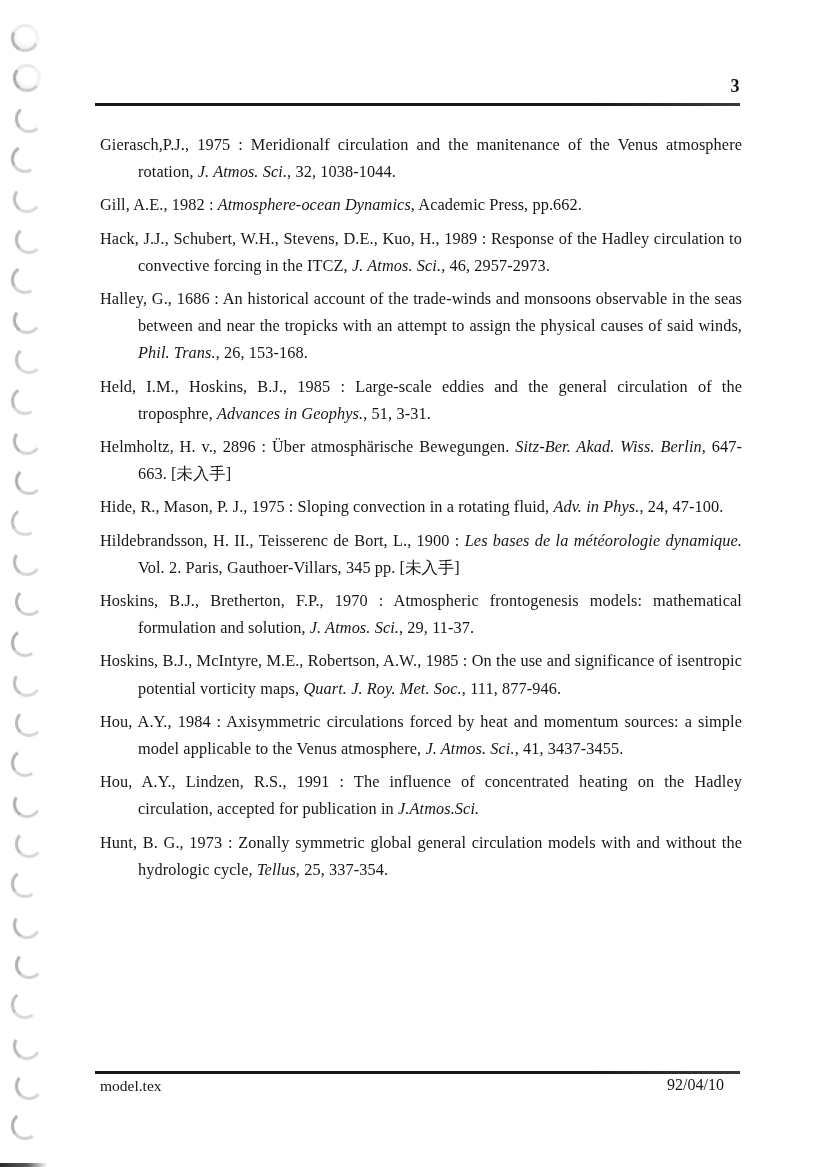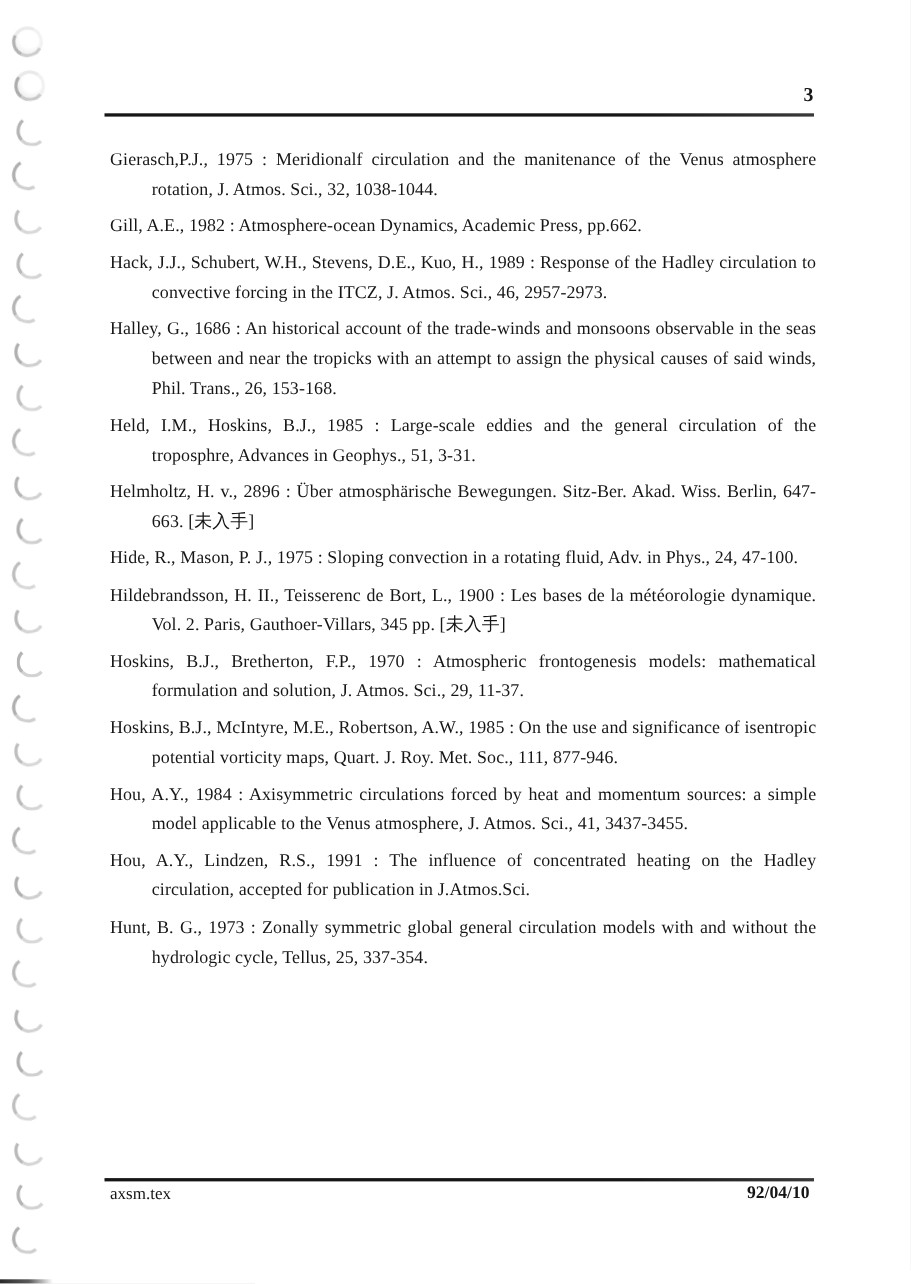--- a/index.html
+++ b/index.html
@@ -54,32 +54,32 @@
   }
   .ref {
     margin: 0 0 6px 0;
     padding-left: 38px;
     text-indent: -38px;
     font-size: 16.3px;
     line-height: 27.2px;
     text-align: justify;
     letter-spacing: 0.1px;
   }
-  .ref .it { }
+  .ref .it { font-style: italic; }
   .ref .bd { font-weight: normal; }
 
   .footer-left {
     position: absolute;
     left: 100px; top: 1077px;
     font-size: 15.5px;
   }
   .footer-right {
     position: absolute;
-    right: 92px; top: 1076px;
-    font-size: 16px; font-weight: bold; margin-left: 16px;
+    right: 104px; top: 1076px;
+    font-size: 16px; font-weight: normal; margin-left: 16px;
   }
 
   .corner-smudge {
     position: absolute;
     left: 0; bottom: 0;
     width: 48px; height: 4px;
     background: linear-gradient(to right, #2b2b2b, #5a5a5a 55%, rgba(90,90,90,0));
     filter: blur(0.4px);
   }
 </style>
@@ -131,17 +131,17 @@
       <p class="ref"><span>Hide, R., Mason, P. J., 1975 : Sloping convection in a rotating fluid, </span><span class="it">Adv. in Phys.</span><span>, </span><span class="bd">24</span><span>, 47-100.</span></p>
       <p class="ref"><span>Hildebrandsson, H. II., Teisserenc de Bort, L., 1900 : </span><span class="it">Les bases de la météorologie dynamique.</span><span> Vol. </span><span class="bd">2</span><span>. Paris, Gauthoer-Villars, 345 pp. [未入手]</span></p>
       <p class="ref"><span>Hoskins, B.J., Bretherton, F.P., 1970 : Atmospheric frontogenesis models: mathematical formulation and solution, </span><span class="it">J. Atmos. Sci.</span><span>, </span><span class="bd">29</span><span>, 11-37.</span></p>
       <p class="ref"><span>Hoskins, B.J., McIntyre, M.E., Robertson, A.W., 1985 : On the use and significance of isentropic potential vorticity maps, </span><span class="it">Quart. J. Roy. Met. Soc.</span><span>, </span><span class="bd">111</span><span>, 877-946.</span></p>
       <p class="ref"><span>Hou, A.Y., 1984 : Axisymmetric circulations forced by heat and momentum sources: a simple model applicable to the Venus atmosphere, </span><span class="it">J. Atmos. Sci.</span><span>, </span><span class="bd">41</span><span>, 3437-3455.</span></p>
       <p class="ref"><span>Hou, A.Y., Lindzen, R.S., 1991 : The influence of concentrated heating on the Hadley circulation, accepted for publication in </span><span class="it">J.Atmos.Sci.</span></p>
       <p class="ref"><span>Hunt, B. G., 1973 : Zonally symmetric global general circulation models with and without the hydrologic cycle, </span><span class="it">Tellus</span><span>, </span><span class="bd">25</span><span>, 337-354.</span></p>
     </main>
 
   <div class="rule footer"></div>
-  <div class="footer-left">axsm.tex</div>
+  <div class="footer-left">model.tex</div>
   <div class="footer-right">92/04/10</div>
 
   <div class="corner-smudge"></div>
 </div>
 
 </body></html>

